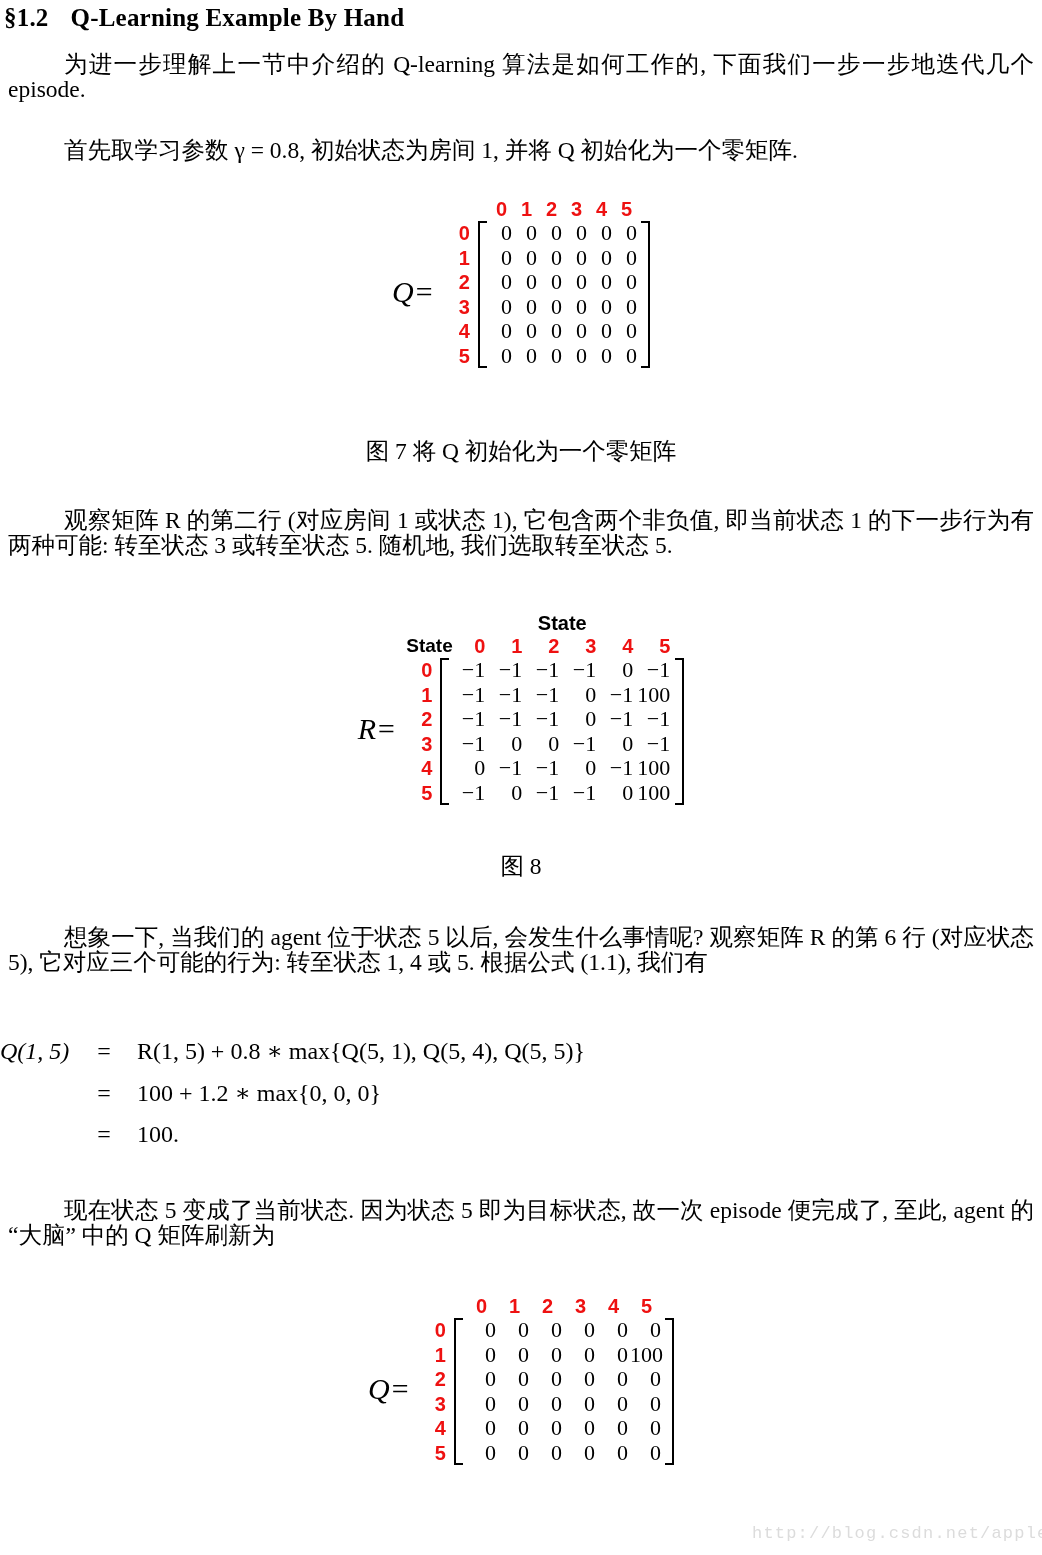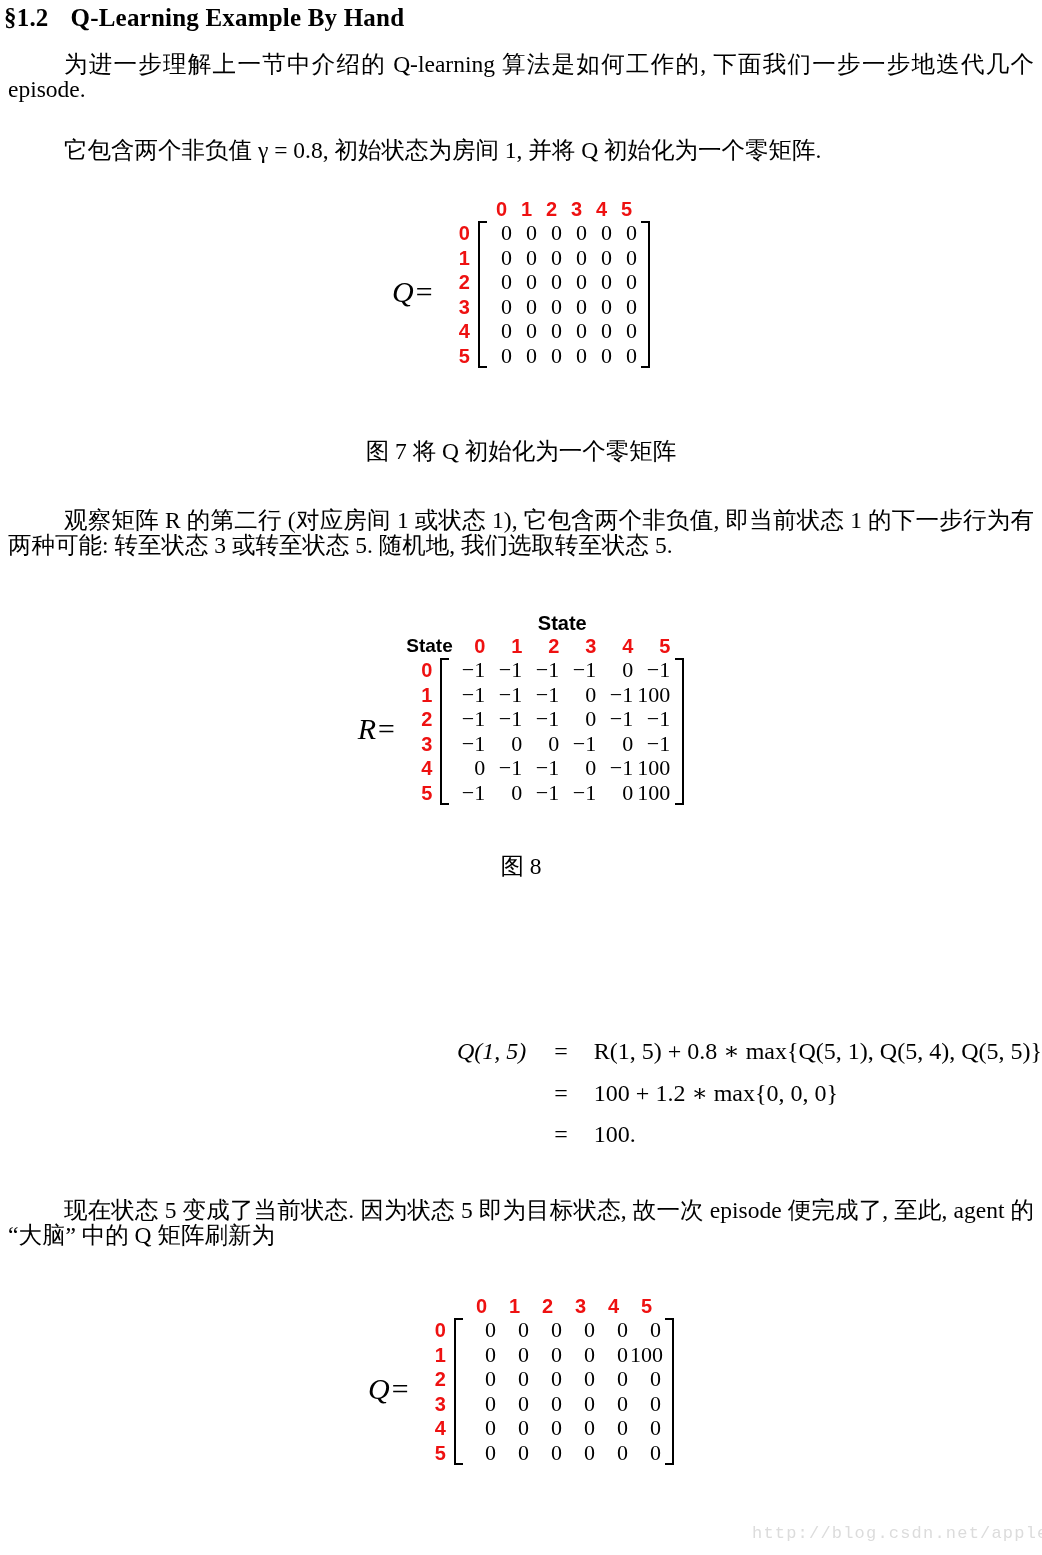--- a/index.html
+++ b/index.html
@@ -154,21 +154,21 @@
     text-align: center;
     font-size: 23.5px;
   }
 
   
   .eqblock {
     position: absolute;
     left: 0;
     width: 1042px;
     display: flex;
-    justify-content: flex-end;
+    justify-content: flex-start;
     font-size: 24px;
   }
   .eqtable { display: table; border-collapse: collapse; }
   .eqrow { display: table-row; }
   .eqcell { display: table-cell; padding: 7px 0; vertical-align: middle; white-space: nowrap; }
   .eq-lhs { text-align: right; padding-right: 28px; font-style: italic; }
   .eq-rel { text-align: center; padding-right: 26px; }
   .eq-rhs { text-align: left; }
 
   
@@ -185,21 +185,21 @@
 <body>
 
 <div class="page">
 
   <div class="section-head">
     <span class="sec-num">§1.2</span><span>Q-Learning Example By Hand</span>
   </div>
 
   <div class="para indent" style="top: 52px;">为进一步理解上一节中介绍的 Q-learning 算法是如何工作的, 下面我们一步一步地迭代几个 episode.</div>
 
-  <div class="para indent" style="top: 138px;">它包含两个非负值 γ = 0.8, 初始状态为房间 1, 并将 Q 初始化为一个零矩阵.</div>
+  <div class="para indent" style="top: 138px;">首先取学习参数 γ = 0.8, 初始状态为房间 1, 并将 Q 初始化为一个零矩阵.</div>
 
   <div class="matrix-fig" style="top: 198px;">
     <div class="matrix-assembly mat-q">
       <div class="mat-lhs">Q=</div>
       <div class="mat-core">
         <div class="col-header-row">
           <div class="corner-cell"></div>
           <div class="bracket-pad"></div>
           <div class="collabel">0</div>
           <div class="collabel">1</div>
@@ -358,20 +358,21 @@
             </div>
           </div>
           <div class="bracket right"></div>
         </div>
       </div>
     </div>
   </div>
 
   <div class="caption" style="top: 850px;">图 8</div>
 
+  <div class="para indent" style="top: 925px;">想象一下, 当我们的 agent 位于状态 5 以后, 会发生什么事情呢? 观察矩阵 R 的第 6 行 (对应状态 5), 它对应三个可能的行为: 转至状态 1, 4 或 5. 根据公式 (1.1), 我们有</div>
 
   <div class="eqblock" style="top: 1030px;">
     <div class="eqtable">
       <div class="eqrow">
         <div class="eqcell eq-lhs">Q(1, 5)</div>
         <div class="eqcell eq-rel">=</div>
         <div class="eqcell eq-rhs">R(1, 5) + 0.8 ∗ max{Q(5, 1), Q(5, 4), Q(5, 5)}</div>
       </div>
       <div class="eqrow">
         <div class="eqcell eq-lhs"></div>

